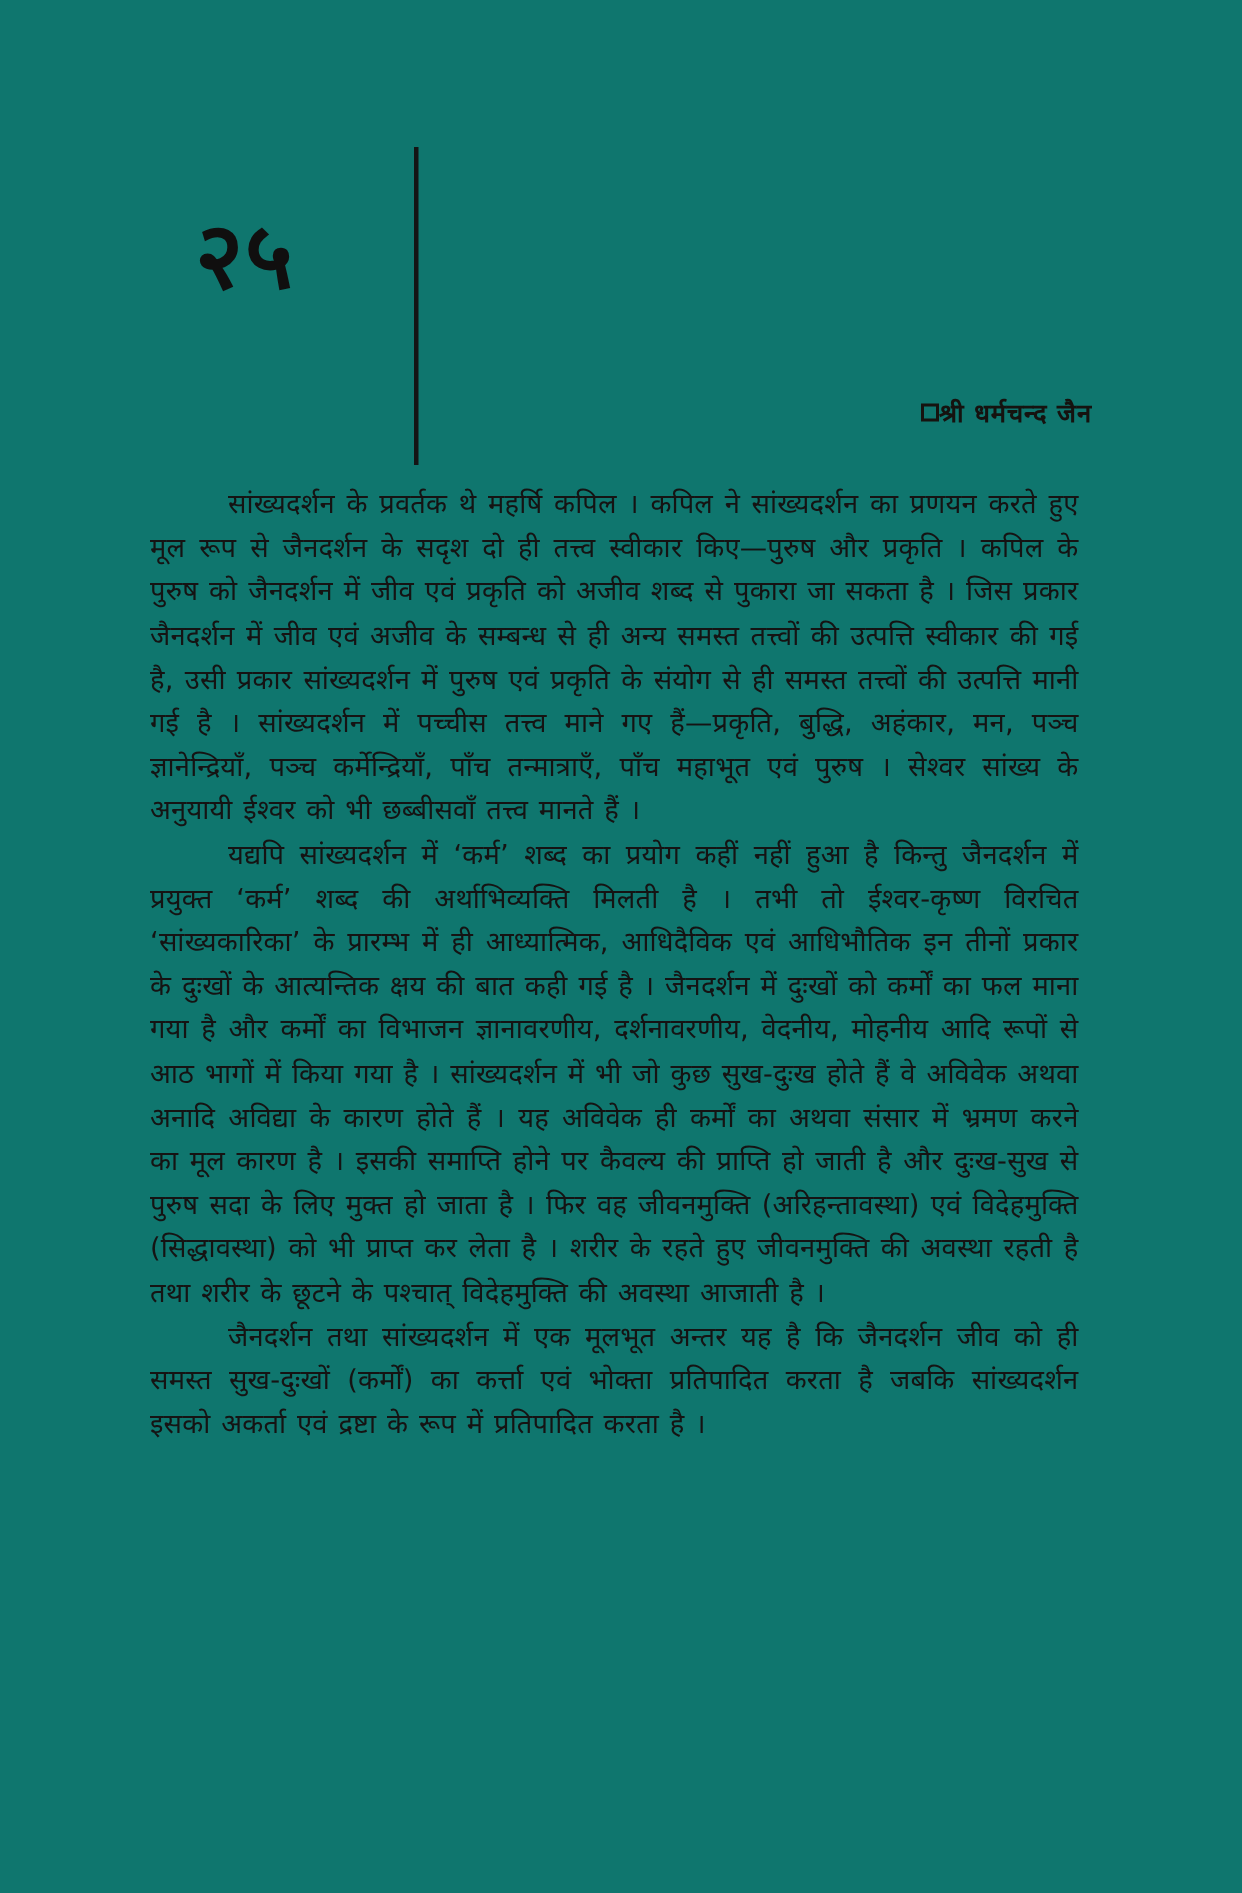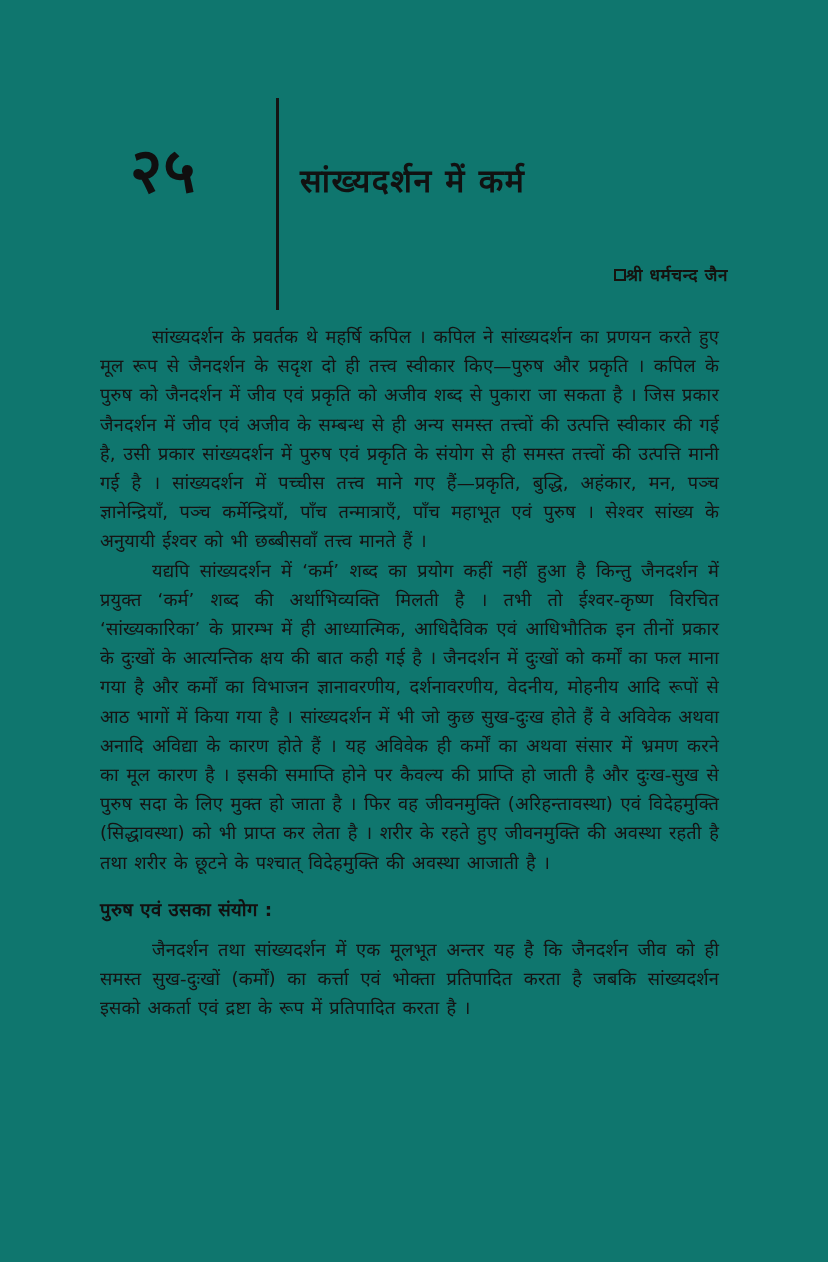--- a/index.html
+++ b/index.html
@@ -149,35 +149,33 @@
 </head>
 <body>
 
 <div class="page">
 
   <div class="header">
     <div class="chapter-num">२५</div>
 
     <div class="vrule"></div>
 
-    <div class="chapter-title">सांख्यदर्शन में कर्म</div>
 
     <div class="byline">
       <span class="byline-box"></span>
       <span>श्री धर्मचन्द जैन</span>
     </div>
   </div>
 
   <div class="body-col">
 
     <p class="para">सांख्यदर्शन के प्रवर्तक थे महर्षि कपिल । कपिल ने सांख्यदर्शन का प्रणयन करते हुए मूल रूप से जैनदर्शन के सदृश दो ही तत्त्व स्वीकार किए—पुरुष और प्रकृति । कपिल के पुरुष को जैनदर्शन में जीव एवं प्रकृति को अजीव शब्द से पुकारा जा सकता है । जिस प्रकार जैनदर्शन में जीव एवं अजीव के सम्बन्ध से ही अन्य समस्त तत्त्वों की उत्पत्ति स्वीकार की गई है, उसी प्रकार सांख्यदर्शन में पुरुष एवं प्रकृति के संयोग से ही समस्त तत्त्वों की उत्पत्ति मानी गई है । सांख्यदर्शन में पच्चीस तत्त्व माने गए हैं—प्रकृति, बुद्धि, अहंकार, मन, पञ्च ज्ञानेन्द्रियाँ, पञ्च कर्मेन्द्रियाँ, पाँच तन्मात्राएँ, पाँच महाभूत एवं पुरुष । सेश्वर सांख्य के अनुयायी ईश्वर को भी छब्बीसवाँ तत्त्व मानते हैं ।</p>
 
 
     <p class="para">यद्यपि सांख्यदर्शन में ‘कर्म’ शब्द का प्रयोग कहीं नहीं हुआ है किन्तु जैनदर्शन में प्रयुक्त ‘कर्म’ शब्द की अर्थाभिव्यक्ति मिलती है । तभी तो ईश्वर-कृष्ण विरचित ‘सांख्यकारिका’ के प्रारम्भ में ही आध्यात्मिक, आधिदैविक एवं आधिभौतिक इन तीनों प्रकार के दुःखों के आत्यन्तिक क्षय की बात कही गई है । जैनदर्शन में दुःखों को कर्मों का फल माना गया है और कर्मों का विभाजन ज्ञानावरणीय, दर्शनावरणीय, वेदनीय, मोहनीय आदि रूपों से आठ भागों में किया गया है । सांख्यदर्शन में भी जो कुछ सुख-दुःख होते हैं वे अविवेक अथवा अनादि अविद्या के कारण होते हैं । यह अविवेक ही कर्मों का अथवा संसार में भ्रमण करने का मूल कारण है । इसकी समाप्ति होने पर कैवल्य की प्राप्ति हो जाती है और दुःख-सुख से पुरुष सदा के लिए मुक्त हो जाता है । फिर वह जीवनमुक्ति (अरिहन्तावस्था) एवं विदेहमुक्ति (सिद्धावस्था) को भी प्राप्त कर लेता है । शरीर के रहते हुए जीवनमुक्ति की अवस्था रहती है तथा शरीर के छूटने के पश्चात् विदेहमुक्ति की अवस्था आजाती है ।</p>
 
-    <h2 class="sec">पुरुष एवं उसका संयोग :</h2>
 
     <p class="para">जैनदर्शन तथा सांख्यदर्शन में एक मूलभूत अन्तर यह है कि जैनदर्शन जीव को ही समस्त सुख-दुःखों (कर्मों) का कर्त्ता एवं भोक्ता प्रतिपादित करता है जबकि सांख्यदर्शन इसको अकर्ता एवं द्रष्टा के रूप में प्रतिपादित करता है ।</p>
 
   </div>
 
 
 </div>
 
 </body></html>

